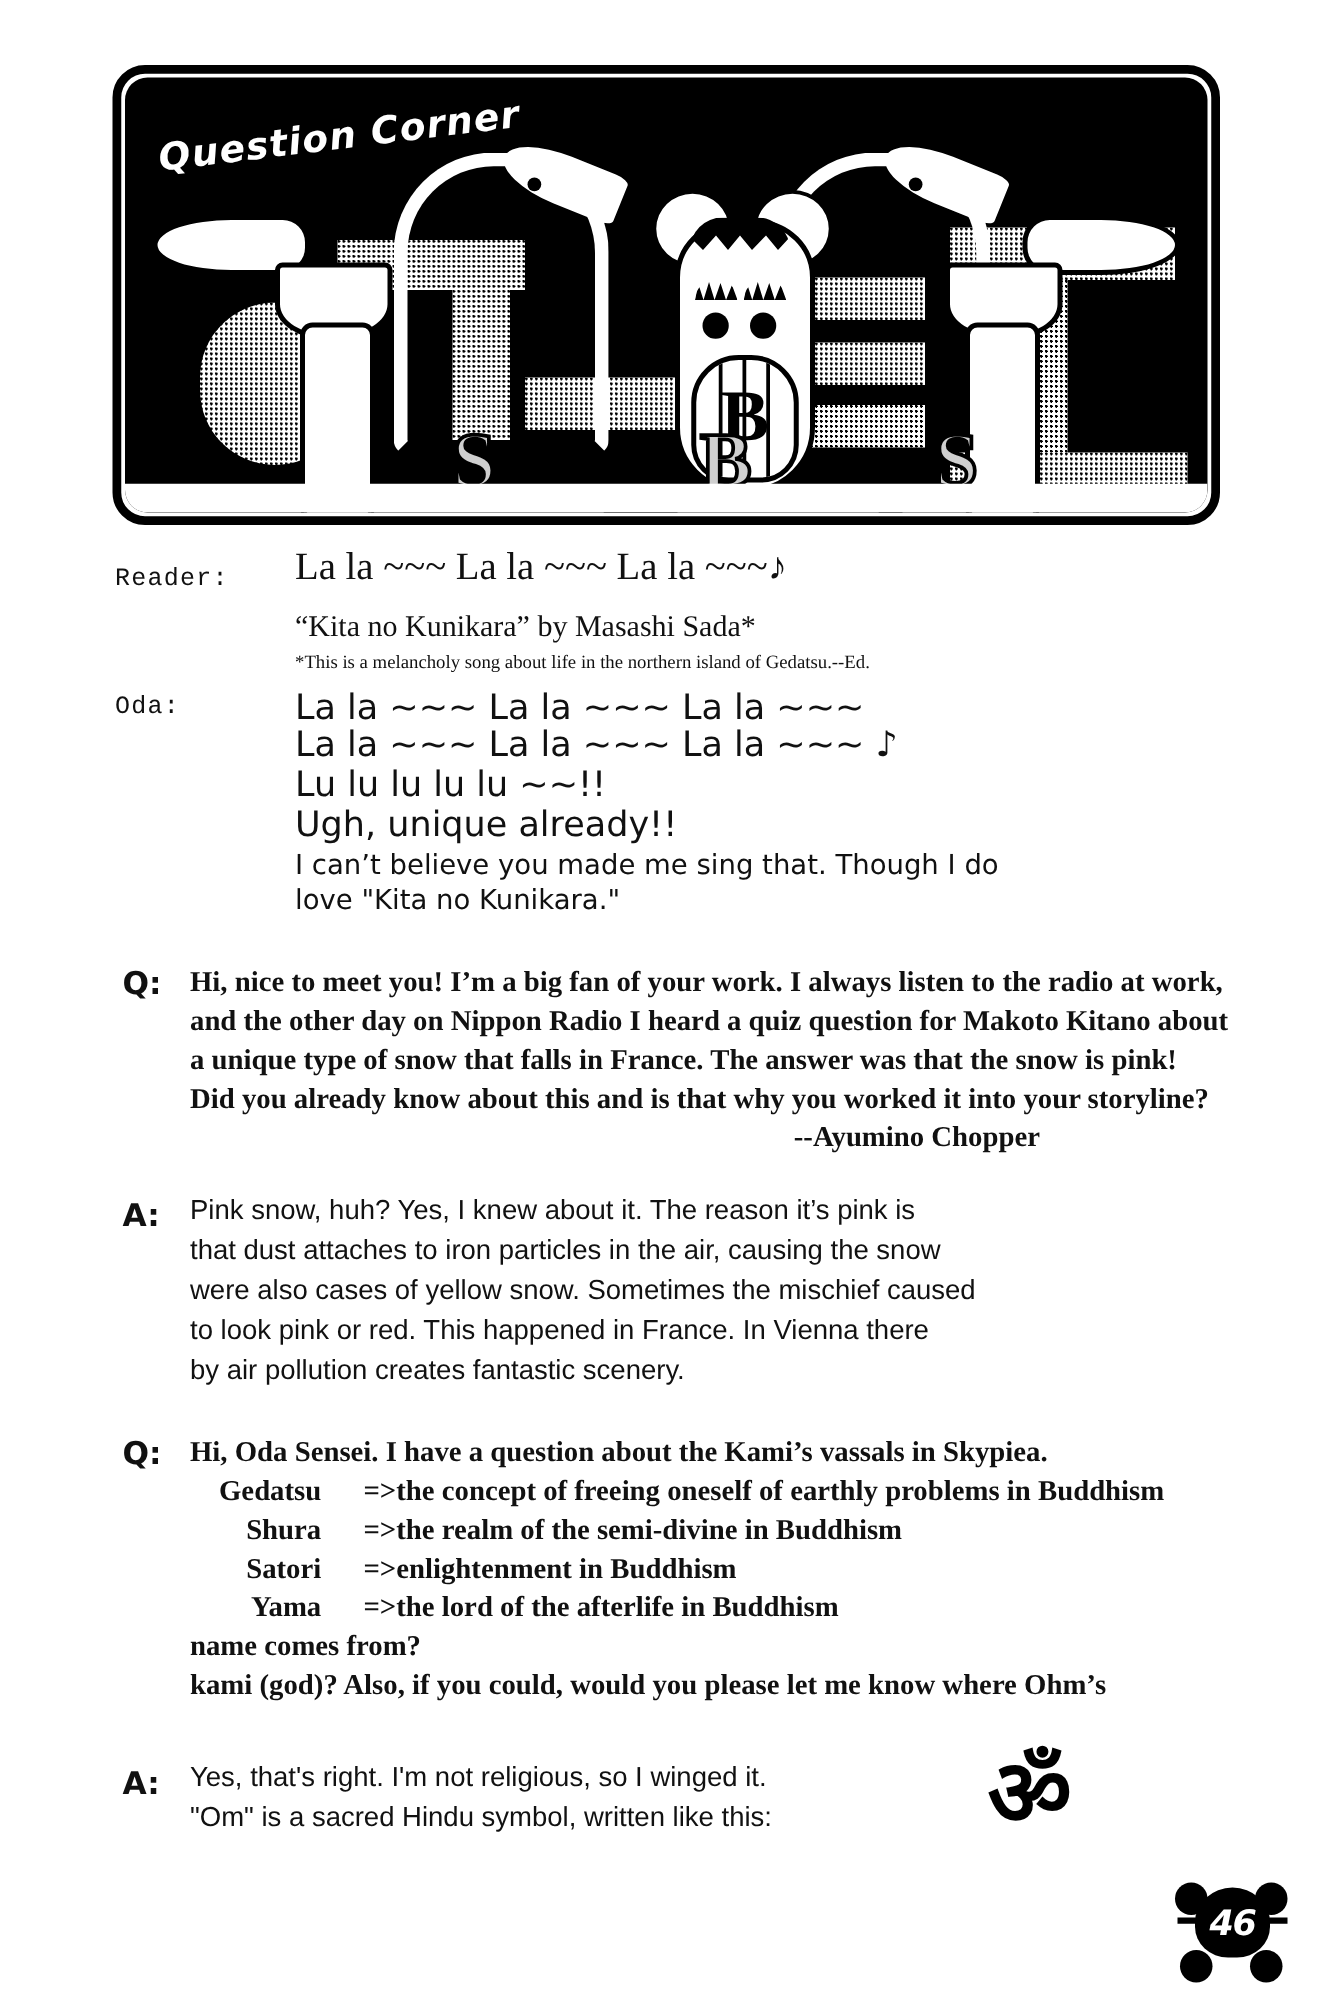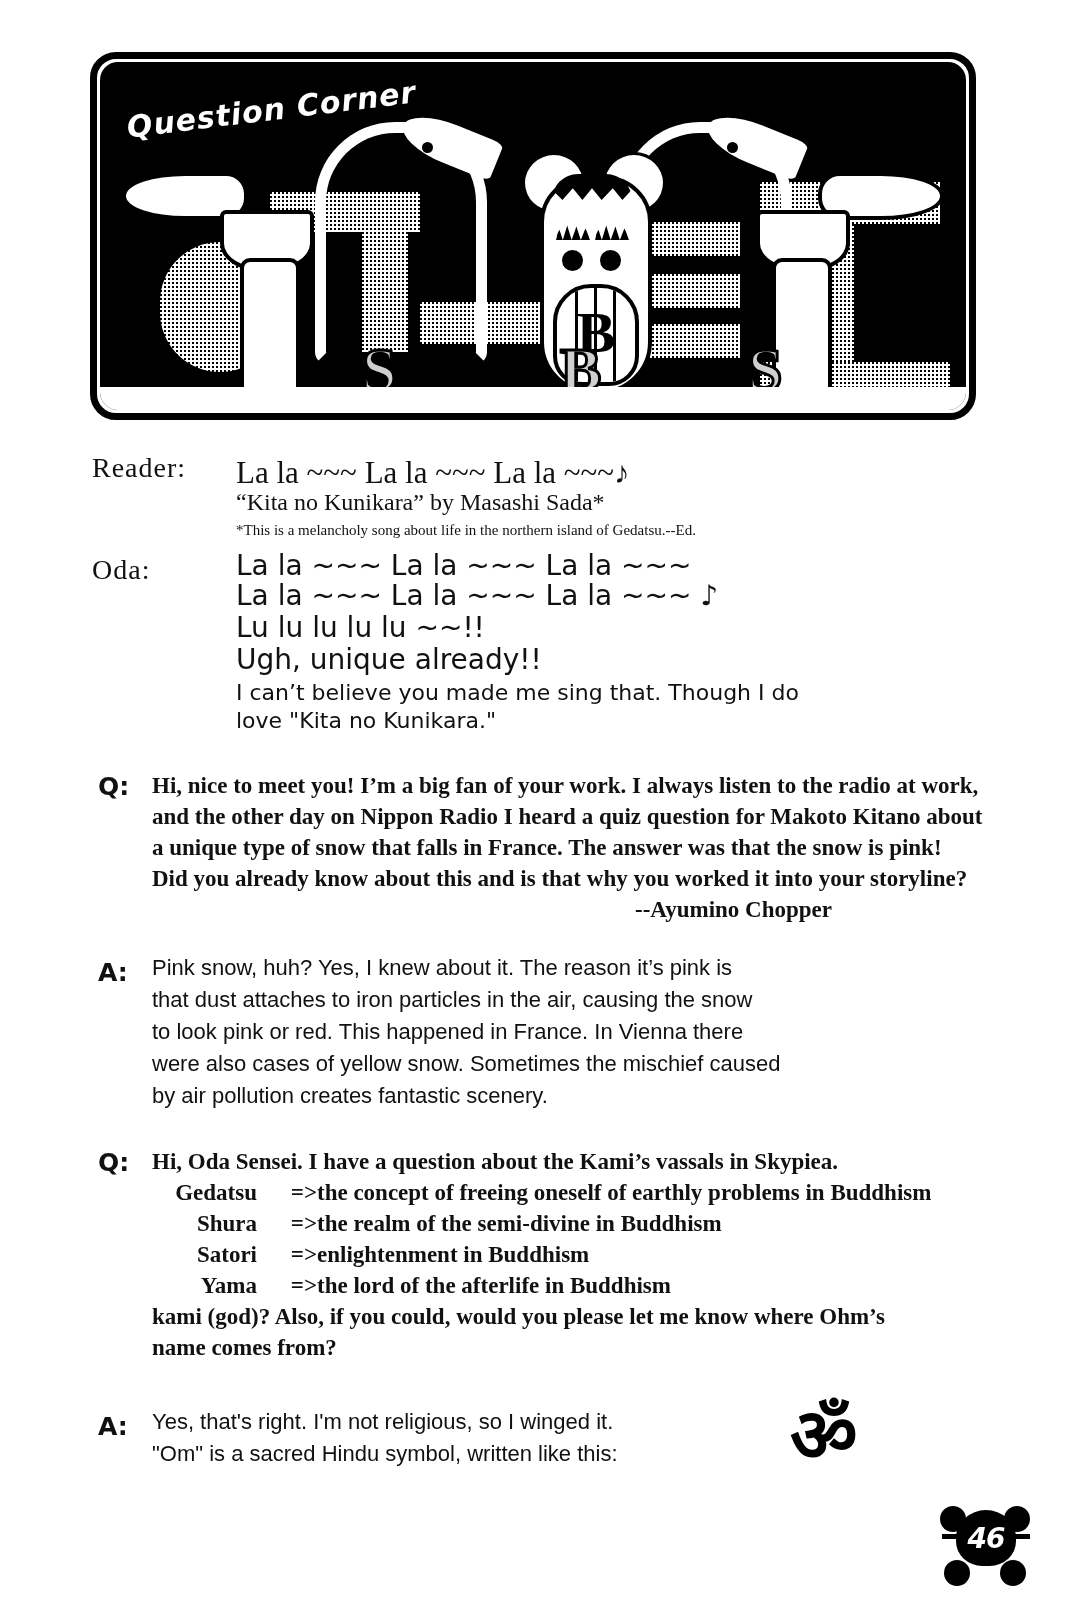--- a/index.html
+++ b/index.html
@@ -199,22 +199,22 @@
     color: #cfcfcf;
     -webkit-text-stroke: 3px #000;
     text-shadow: 0 0 0 #000;
   }
 
   #content { position: absolute; left: 0; top: 0; width: 1066px; }
 
   .row { position: absolute; }
 
   .label-hand {
-    font-family: Liberation Serif, serif;
-    font-size: 28px;
+    font-family: Liberation Mono, monospace;
+    font-size: 20px;
     letter-spacing: 1px;
   }
   .label-q {
     font-family: "DejaVu Sans", sans-serif;
     font-weight: 700;
     font-size: 25px;
   }
 
   .reader-line {
     font-family: "Liberation Serif", serif;
@@ -380,21 +380,21 @@
     <div style="position:absolute;left:0;right:0;bottom:18px;height:5px;background:#fff;"></div>
     <div style="position:absolute;left:0;right:0;bottom:0;height:18px;background:#fff;"></div>
   </div>
 </div>
 
 <div id="content">
 
   <div class="row" style="left:92px;top:452px;">
     <span class="label-hand">Reader:</span>
   </div>
-  <div class="row reader-line" style="left:236px;top:456px;text-align:right;">La la ~~~ La la ~~~ La la ~~~♪</div>
+  <div class="row reader-line" style="left:236px;top:436px;text-align:right;">La la ~~~ La la ~~~ La la ~~~♪</div>
   <div class="row reader-sub" style="left:236px;top:488px;">“Kita no Kunikara” by Masashi Sada*</div>
   <div class="row reader-foot" style="left:236px;top:521px;">*This is a melancholy song about life in the northern island of Gedatsu.--Ed.</div>
 
   <div class="row" style="left:92px;top:554px;">
     <span class="label-hand">Oda:</span>
   </div>
   <div class="row oda-big" style="left:236px;top:550px;">La la ~~~ La la ~~~ La la ~~~</div>
   <div class="row oda-big" style="left:236px;top:580px;">La la ~~~ La la ~~~ La la ~~~ ♪</div>
   <div class="row oda-big" style="left:236px;top:612px;">Lu lu lu lu lu ~~!!</div>
   <div class="row oda-big" style="left:236px;top:644px;">Ugh, unique already!!</div>
@@ -407,22 +407,22 @@
     <div>and the other day on Nippon Radio I heard a quiz question for Makoto Kitano about</div>
     <div>a unique type of snow that falls in France. The answer was that the snow is pink!</div>
     <div>Did you already know about this and is that why you worked it into your storyline?</div>
     <div class="sig">--Ayumino Chopper</div>
   </div>
 
   <div class="row label-q" style="left:98px;top:958px;">A:</div>
   <div class="row a-body" style="left:152px;top:952px;width:870px;">
     <div>Pink snow, huh? Yes, I knew about it. The reason it’s pink is</div>
     <div>that dust attaches to iron particles in the air, causing the snow</div>
+    <div>were also cases of yellow snow. Sometimes the mischief caused</div>
     <div>to look pink or red. This happened in France. In Vienna there</div>
-    <div>were also cases of yellow snow. Sometimes the mischief caused</div>
     <div>by air pollution creates fantastic scenery.</div>
   </div>
 
   <div class="row label-q" style="left:98px;top:1148px;">Q:</div>
   <div class="row q-body" style="left:152px;top:1146px;width:870px;">
     <div>Hi, Oda Sensei. I have a question about the Kami’s vassals in Skypiea.</div>
     <div class="vassal-table">
       <div class="vassal-row">
         <span class="v-name">Gedatsu</span>
         <span class="v-arrow">=&gt;</span>
@@ -437,22 +437,22 @@
         <span class="v-name">Satori</span>
         <span class="v-arrow">=&gt;</span>
         <span class="v-desc">enlightenment in Buddhism</span>
       </div>
       <div class="vassal-row">
         <span class="v-name">Yama</span>
         <span class="v-arrow">=&gt;</span>
         <span class="v-desc">the lord of the afterlife in Buddhism</span>
       </div>
     </div>
+    <div>name comes from?</div>
     <div>kami (god)? Also, if you could, would you please let me know where Ohm’s</div>
-    <div>name comes from?</div>
   </div>
 
   <div class="row label-q" style="left:98px;top:1412px;">A:</div>
   <div class="row a-body" style="left:152px;top:1406px;width:870px;">
     <div>Yes, that's right. I'm not religious, so I winged it.</div>
     <div>"Om" is a sacred Hindu symbol, written like this:</div>
   </div>
   <div class="om-symbol" style="left:790px;top:1398px;">ॐ</div>
 
 </div>

